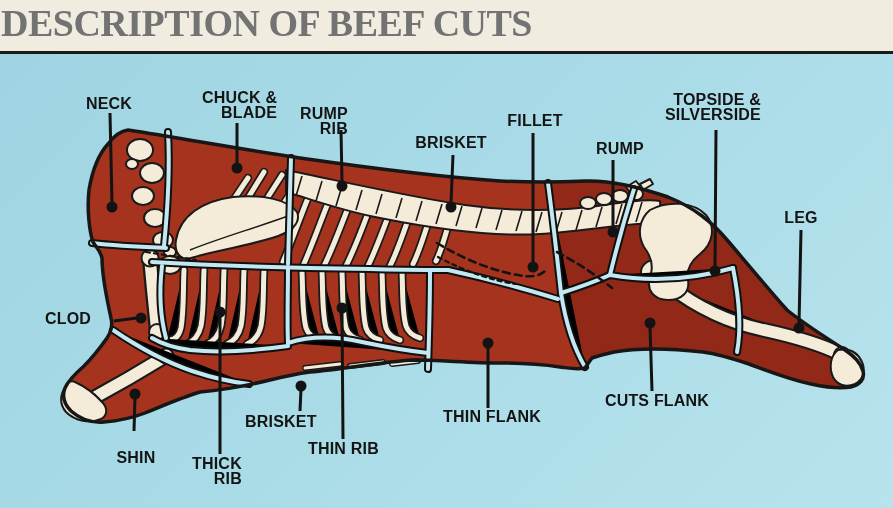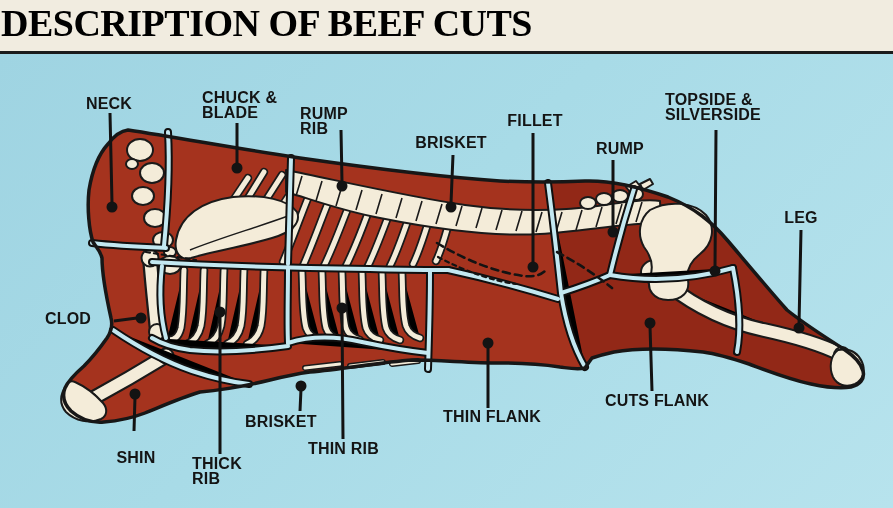--- a/index.html
+++ b/index.html
@@ -1,28 +1,28 @@
 <!DOCTYPE html>
 <html><head>
 <meta charset="utf-8">
 <style>
   html,body{margin:0;padding:0;background:#777;}
   .page{position:relative;width:893px;height:508px;background:#f1ece0;overflow:hidden;
         font-family:"Liberation Sans",sans-serif;}
   .title{position:absolute;left:1px;top:1px;
          font-family:"Liberation Serif",serif;font-weight:bold;font-size:38px;
-         letter-spacing:-0.5px;color:#000000;white-space:nowrap;}
+         letter-spacing:-0.5px;color:#737373;white-space:nowrap;}
   .divider{position:absolute;left:0;top:51px;width:893px;height:3px;background:#1b1b1b;}
   .panel{position:absolute;left:0;top:54px;width:893px;height:454px;
          background:linear-gradient(135deg,#9fd4e2 0%,#a8dbe7 45%,#b7e3ed 100%);}
   svg.diagram{position:absolute;left:0;top:0;width:893px;height:508px;}
   .cut-label{position:absolute;font-weight:bold;font-size:16px;line-height:15px;
              color:#141414;letter-spacing:0.2px;white-space:nowrap;}
   .centered{transform:translateX(-50%);text-align:left;}
-  .cut-label span{display:block;}
+  .cut-label span{display:block;text-align:right;}
   
   .meat{fill:#a5331e;}
   .hind{fill:#7d1b0f;opacity:0.45;}
   .outline{fill:none;stroke:#171717;stroke-width:3.5;stroke-linejoin:round;}
   .bone{fill:#f4ecd9;stroke:#1a1a1a;stroke-width:2;stroke-linejoin:round;}
   .bone-ridge{fill:none;stroke:#1a1a1a;stroke-width:1.5;}
   .ticks{fill:none;stroke:#1a1a1a;stroke-width:1.6;}
   .rib-out{fill:none;stroke:#1a1a1a;stroke-width:8.5;stroke-linecap:round;}
   .rib-in{fill:none;stroke:#f4ecd9;stroke-width:5;stroke-linecap:round;}
   .shaft-out{fill:none;stroke:#1a1a1a;stroke-width:16;stroke-linecap:round;}

